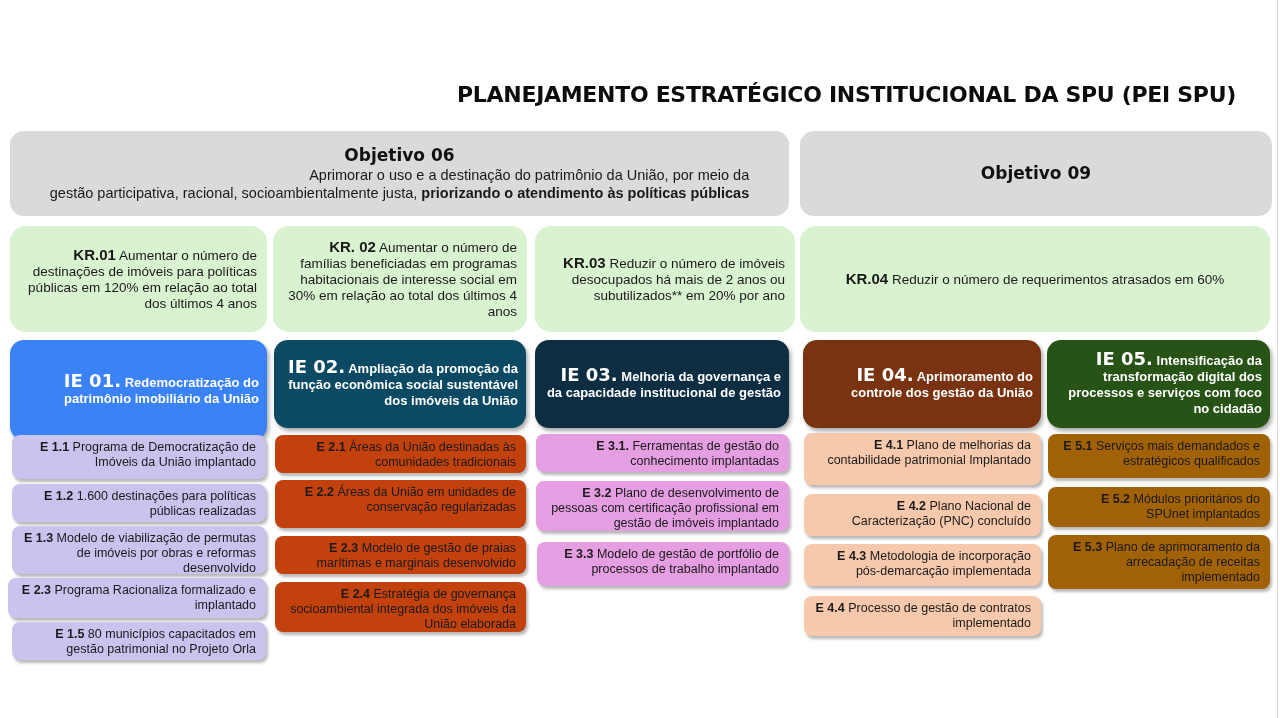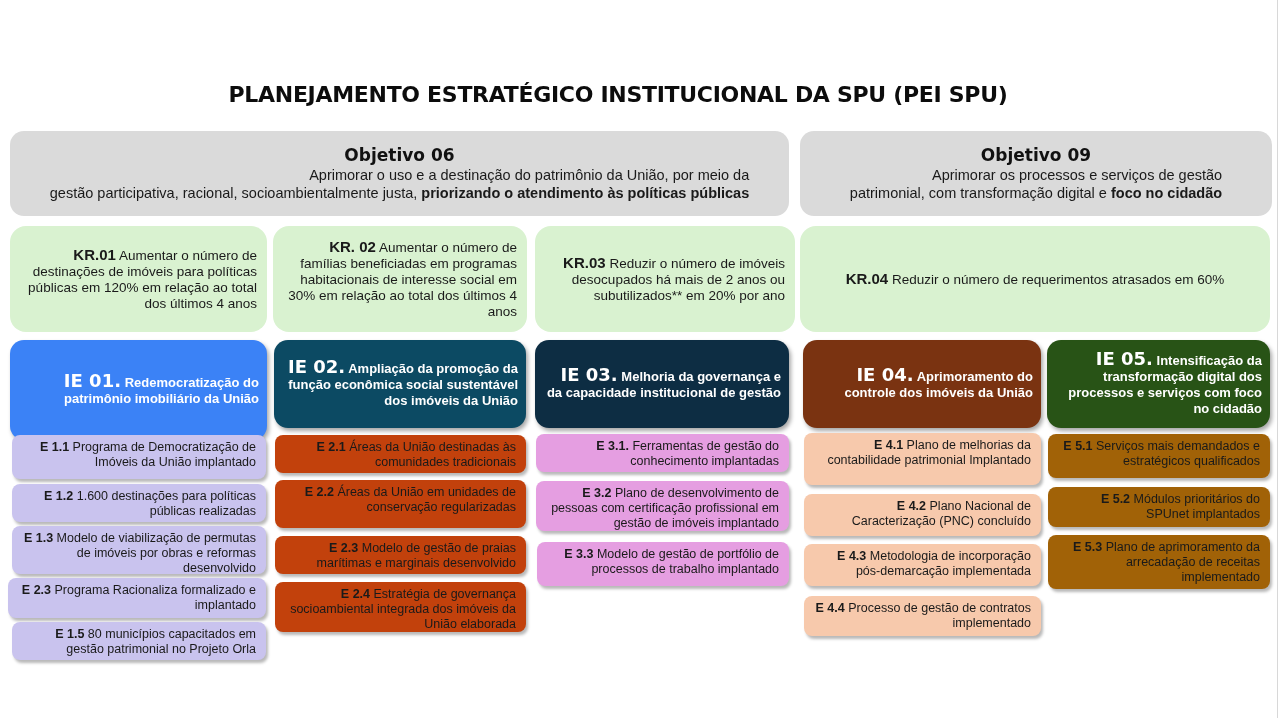--- a/index.html
+++ b/index.html
@@ -1,20 +1,20 @@
 <!DOCTYPE html>
 <html><head>
   <meta charset="utf-8">
   <style>
     * { box-sizing: border-box; margin: 0; padding: 0; }
     html, body { width: 1280px; height: 718px; background: #ffffff; overflow: hidden; }
     body { position: relative; font-family: "Liberation Sans", "DejaVu Sans", sans-serif; color: #111; }
     .edge-line { position: absolute; left: 1277px; top: 0; width: 1px; height: 718px; background: #d8d8d8; }
     .title {
-      position: absolute; left: 0; top: 82px; width: 1236px; text-align: center;
+      position: absolute; left: 0; top: 82px; width: 1236px; text-align: right;
       font-family: "DejaVu Sans", sans-serif; font-weight: bold; font-size: 22px; letter-spacing: -0.3px; color: #0c0c0c;
     }
     .box { position: absolute; border-radius: 14px; text-align: right; display: flex; flex-direction: column; justify-content: center; align-items: center; }
     .obj { background: #dadada; }
     .obj .h { font-family: "DejaVu Sans", sans-serif; font-weight: bold; font-size: 17px; line-height: 21px; color: #111; }
     .obj .t { font-size: 14.5px; line-height: 18px; color: #1a1a1a; padding: 0 10px; }
     .obj b { font-weight: bold; }
     .kr { background: #d9f2d0; font-size: 13.5px; line-height: 16px; color: #1a1a1a; padding: 0 10px; border-radius: 16px; }
     .kr b { font-weight: bold; font-size: 15px; }
     .ie { color: #fff; font-weight: bold; font-size: 13px; line-height: 16px; padding: 0 8px; box-shadow: 2px 3px 4px rgba(0,0,0,0.35); }
@@ -38,25 +38,20 @@
   <div class="h">Objetivo 06</div>
   <div class="t">
     <span>Aprimorar o uso e a destinação do patrimônio da União, por meio da</span><br>
     <span>gestão participativa, racional,  socioambientalmente justa,</span>
     <b>priorizando o atendimento às políticas públicas</b>
   </div>
 </div>
 
 <div class="box obj" style="left:800px;top:131px;width:472px;height:85px;">
   <div class="h">Objetivo 09</div>
-  <div class="t">
-    <span>Aprimorar os processos e  serviços de gestão</span><br>
-    <span>patrimonial,  com transformação digital e</span>
-    <b>foco no cidadão</b>
-  </div>
 </div>
 
 <div class="box kr" style="left:10px;top:226px;width:257px;height:106px;">
   <div><b>KR.01</b> <span>Aumentar o número de destinações de imóveis para políticas públicas em 120% em relação ao total dos últimos 4 anos</span></div>
 </div>
 <div class="box kr" style="left:273px;top:226px;width:254px;height:106px;">
   <div><b>KR. 02</b> <span>Aumentar o número de famílias beneficiadas em programas habitacionais de interesse social em 30% em relação ao total dos últimos 4 anos</span></div>
 </div>
 <div class="box kr" style="left:535px;top:226px;width:260px;height:106px;">
   <div><b>KR.03</b> <span>Reduzir o número de imóveis desocupados há mais de 2 anos ou subutilizados** em 20% por ano</span></div>
@@ -68,21 +63,21 @@
 <div class="box ie" style="left:10px;top:340px;width:257px;height:100px;background:#3b82f6;">
   <div><span class="code">IE 01.</span> <span>Redemocratização do patrimônio imobiliário da União</span></div>
 </div>
 <div class="box ie" style="left:274px;top:340px;width:252px;height:88px;background:#0c4a63;">
   <div><span class="code">IE 02.</span> <span>Ampliação da promoção da função econômica social sustentável dos imóveis da União</span></div>
 </div>
 <div class="box ie" style="left:535px;top:340px;width:254px;height:88px;background:#0d2d43;">
   <div><span class="code">IE 03.</span> <span>Melhoria da governança e da capacidade institucional de gestão</span></div>
 </div>
 <div class="box ie" style="left:803px;top:340px;width:238px;height:88px;background:#7a3311;">
-  <div><span class="code">IE 04.</span> <span>Aprimoramento do controle dos  imóveis da União</span></div>
+  <div><span class="code">IE 04.</span> <span>Aprimoramento do controle dos  gestão da União</span></div>
 </div>
 <div class="box ie" style="left:1047px;top:340px;width:223px;height:88px;background:#285316;">
   <div><span class="code">IE 05.</span> <span>Intensificação da transformação digital dos processos e serviços com foco no cidadão</span></div>
 </div>
 
 <div class="e c1" style="left:12px;top:435px;width:254px;height:44px;"><b>E 1.1</b> <span>Programa de Democratização de Imóveis da União implantado</span></div>
 <div class="e c1" style="left:12px;top:484px;width:254px;height:38px;"><b>E 1.2</b> <span>1.600 destinações para políticas públicas realizadas</span></div>
 <div class="e c1" style="left:12px;top:526px;width:254px;height:48px;"><b>E 1.3</b> <span>Modelo de viabilização de permutas de imóveis por obras e reformas desenvolvido</span></div>
 <div class="e c1" style="left:8px;top:578px;width:258px;height:40px;"><b>E 2.3</b> <span>Programa Racionaliza formalizado e implantado</span></div>
 <div class="e c1" style="left:12px;top:622px;width:254px;height:38px;"><b>E 1.5</b> <span>80 municípios capacitados em gestão patrimonial no Projeto Orla</span></div>

